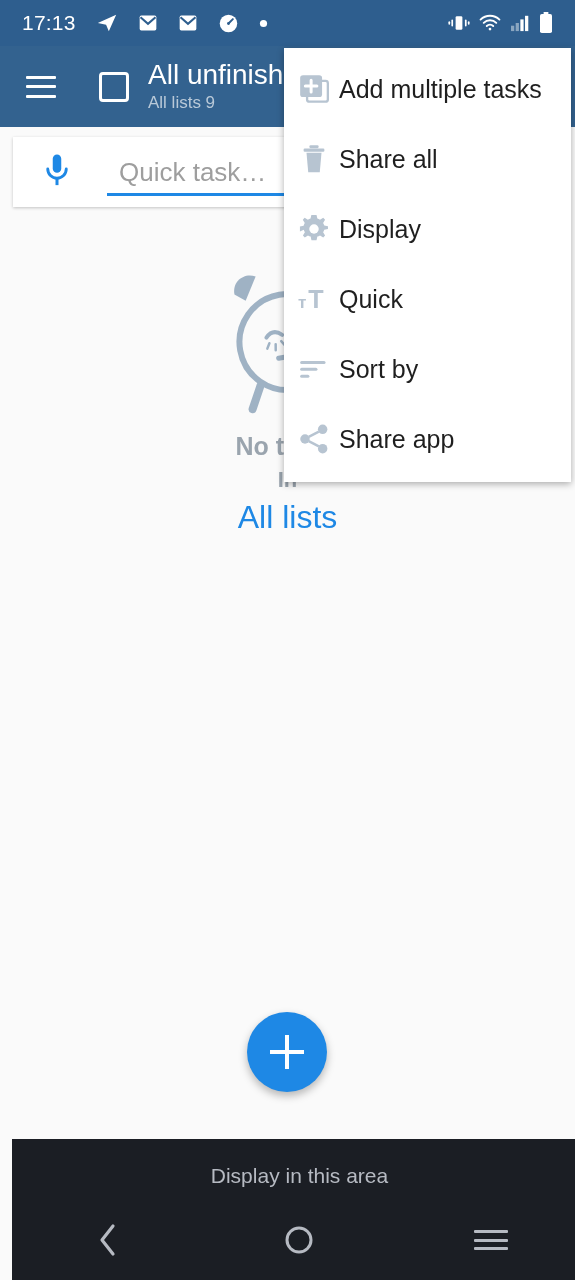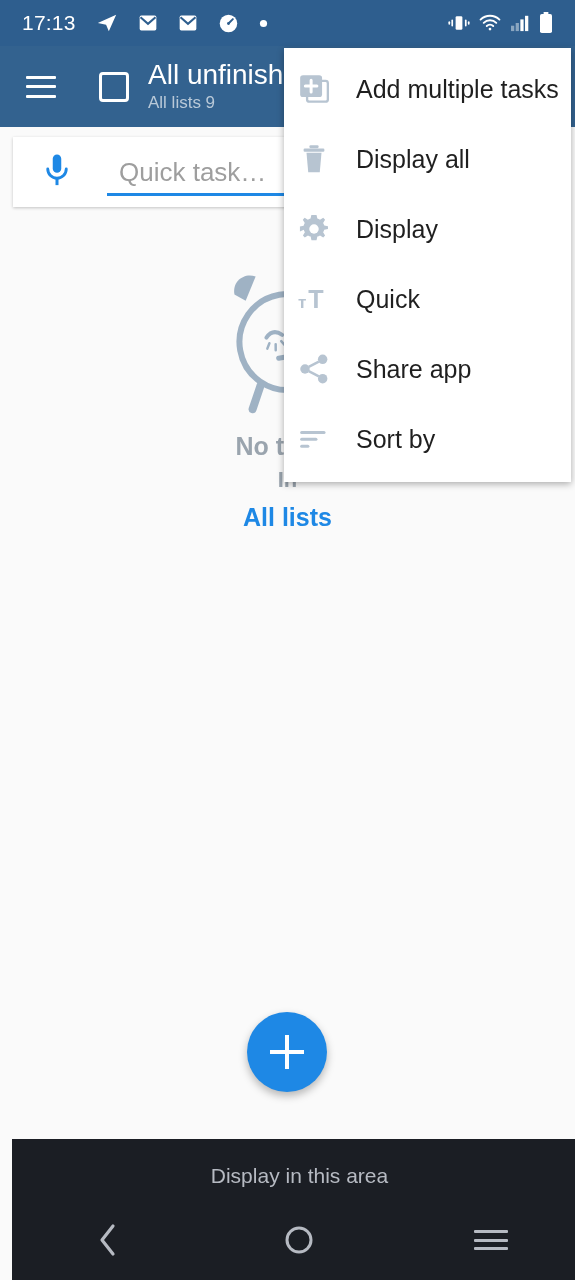--- a/index.html
+++ b/index.html
@@ -177,22 +177,22 @@
   }
   .empty-line2 {
     color: #9aa4ae;
     font-size: 22px;
     font-weight: bold;
     line-height: 30px;
     margin-top: 4px;
   }
   .empty-link {
     color: #1e88e5;
-    font-size: 25px;
-    font-weight: bold;
+    font-size: 32px;
+    font-weight: normal;
     line-height: 34px;
     margin-top: 5px;
   }
 
   
   .fab {
     position: absolute;
     left: 247px;
     top: 1012px;
     width: 80px;
@@ -289,21 +289,21 @@
   .menu-icon {
     width: 34px;
     height: 34px;
     margin-left: 13px;
     display: flex;
     align-items: center;
     justify-content: center;
     flex: 0 0 auto;
   }
   .menu-label {
-    margin-left: 25px;
+    margin-left: 8px;
     font-size: 25px;
     color: #1f1f1f;
     white-space: nowrap;
   }
 </style>
 </head>
 <body>
 
 <div class="phone">
 
@@ -456,61 +456,61 @@
     </div>
 
     <div class="menu-item">
       <div class="menu-icon">
         <svg width="26" height="30" viewBox="0 0 22 26">
           <rect x="7" y="1" width="8" height="2.6" rx="1" fill="#b7c4d1"></rect>
           <rect x="2" y="4" width="18" height="2.8" rx="1" fill="#b7c4d1"></rect>
           <path d="M4.5 7.5 L17.5 7.5 L16 24.5 L6 24.5 Z" fill="#b7c4d1"></path>
         </svg>
       </div>
-      <div class="menu-label">Display all</div>
+      <div class="menu-label">Share all</div>
     </div>
 
     <div class="menu-item">
       <div class="menu-icon">
         <svg width="30" height="30" viewBox="0 0 26 26">
           <path d="M13 0.8 l2.2 0 0.7 3.2 a9 9 0 0 1 2.3 1 l2.8-1.7 1.6 1.6 -1.7 2.8 a9 9 0 0 1 1 2.3 l3.2 0.7 0 2.2 -3.2 0.7 a9 9 0 0 1 -1 2.3 l1.7 2.8 -1.6 1.6 -2.8-1.7 a9 9 0 0 1 -2.3 1 l-0.7 3.2 -2.2 0 -2.2 0 -0.7-3.2 a9 9 0 0 1 -2.3-1 l-2.8 1.7 -1.6-1.6 1.7-2.8 a9 9 0 0 1 -1-2.3 L0.8 15.2 l0-2.2 0-2.2 3.2-0.7 a9 9 0 0 1 1-2.3 L3.3 4.9 4.9 3.3 7.7 5 a9 9 0 0 1 2.3-1 l0.7-3.2 z" fill="#b7c4d1"></path>
           <circle cx="13" cy="13" r="4.1" fill="#ffffff"></circle>
         </svg>
       </div>
       <div class="menu-label">Display</div>
     </div>
 
     <div class="menu-item">
       <div class="menu-icon">
         <svg width="32" height="28" viewBox="0 0 28 24">
           <text x="0" y="20" font-family="Liberation Sans, sans-serif" font-size="15" font-weight="bold" fill="#b7c4d1">т</text>
           <text x="9" y="20" font-family="Liberation Sans, sans-serif" font-size="22" font-weight="bold" fill="#b7c4d1">T</text>
         </svg>
       </div>
       <div class="menu-label">Quick</div>
+    </div>
+
+    <div class="menu-item">
+      <div class="menu-icon">
+        <svg width="30" height="24" viewBox="0 0 26 20">
+          <rect x="1" y="3" width="22" height="2.6" rx="1.3" fill="#b7c4d1"></rect>
+          <rect x="1" y="9" width="15" height="2.6" rx="1.3" fill="#b7c4d1"></rect>
+          <rect x="1" y="15" width="8" height="2.6" rx="1.3" fill="#b7c4d1"></rect>
+        </svg>
+      </div>
+      <div class="menu-label">Sort by</div>
     </div>
 
     <div class="menu-item">
       <div class="menu-icon">
         <svg width="30" height="30" viewBox="0 0 26 26">
           <circle cx="20.5" cy="4.6" r="4.1" fill="#b7c4d1"></circle>
           <circle cx="5.2" cy="13" r="4.1" fill="#b7c4d1"></circle>
           <circle cx="20.5" cy="21.4" r="4.1" fill="#b7c4d1"></circle>
           <path d="M17.2 6.6 L8.4 11.2 M8.4 14.8 L17.2 19.4" stroke="#b7c4d1" stroke-width="2.1"></path>
         </svg>
       </div>
       <div class="menu-label">Share app</div>
     </div>
 
-    <div class="menu-item">
-      <div class="menu-icon">
-        <svg width="30" height="24" viewBox="0 0 26 20">
-          <rect x="1" y="3" width="22" height="2.6" rx="1.3" fill="#b7c4d1"></rect>
-          <rect x="1" y="9" width="15" height="2.6" rx="1.3" fill="#b7c4d1"></rect>
-          <rect x="1" y="15" width="8" height="2.6" rx="1.3" fill="#b7c4d1"></rect>
-        </svg>
-      </div>
-      <div class="menu-label">Sort by</div>
-    </div>
-
   </div>
 
 </div>
 
 </body></html>

